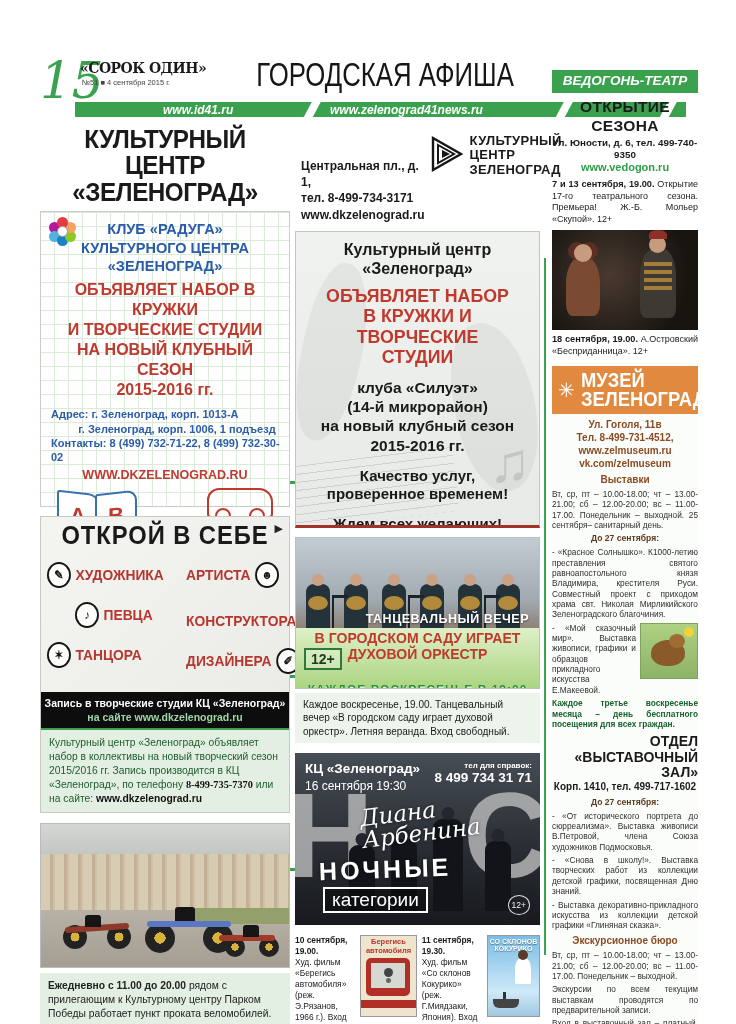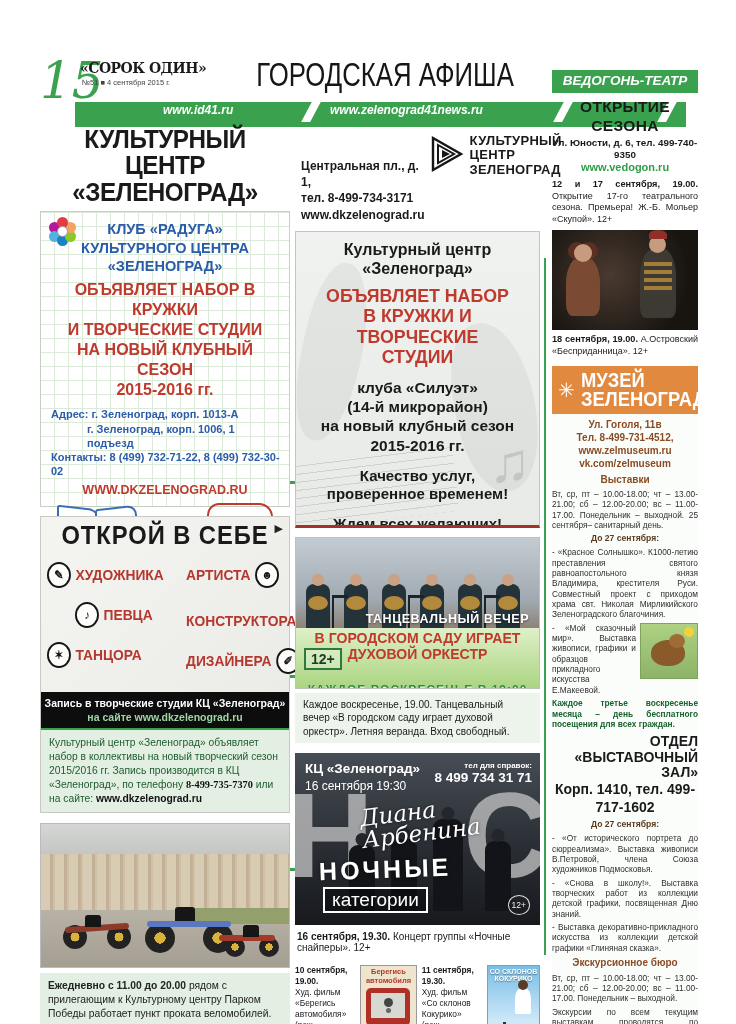--- a/index.html
+++ b/index.html
@@ -5,42 +5,42 @@
   html,body{margin:0;padding:0;background:#e9e9e9;}
   .page{position:relative;width:736px;height:1024px;background:#fff;margin:0 auto;
         font-family:"Liberation Sans",sans-serif;color:#1a1a1a;overflow:hidden;}
   
   .hdr{position:absolute;left:40px;top:56px;width:658px;height:68px;}
   .pagenum{position:absolute;left:0;top:0;font:italic 50px "DejaVu Serif",serif;color:#3aa24f;line-height:1;}
   .mast{position:absolute;left:40px;top:4px;font-family:"DejaVu Serif",serif;font-weight:bold;font-size:14px;letter-spacing:-.5px;}
   .issue{position:absolute;left:42px;top:22px;font-size:7.5px;color:#444;}
   .gaz-title{position:absolute;left:150px;top:0;width:390px;text-align:center;font-size:33px;
              transform:scaleX(.78);transform-origin:center;white-space:nowrap;color:#161616;}
-  .gbar{position:absolute;left:35px;top:46px;right:12px;height:25px;background:#3aa24f;}
+  .gbar{position:absolute;left:35px;top:46px;right:12px;height:15px;background:#3aa24f;}
   .gbar .url{position:absolute;top:1px;color:#fff;font-weight:bold;font-style:italic;font-size:12px;}
   .slash{position:absolute;top:-2px;width:9px;height:22px;background:#fff;transform:skewX(-28deg);}
   
   .col-left{position:absolute;left:40px;top:126px;width:250px;}
   .col-center{position:absolute;left:295px;top:126px;width:245px;}
   .col-right{position:absolute;left:552px;top:70px;width:146px;font-size:8.3px;line-height:1.25;}
   .sep{position:absolute;height:3px;background:#3aa24f;}
   .vrule{position:absolute;left:544px;top:258px;width:2px;height:697px;background:#3aa24f;}
   
   .kc-title{font-weight:bold;font-size:25px;text-align:center;line-height:1.05;transform:scaleX(.97);letter-spacing:-.5px;}
   .raduga{position:relative;margin-top:6px;height:296px;border:1px solid #c6cec6;box-sizing:border-box;
      background:
        repeating-linear-gradient(0deg,transparent 0 13px,#dcead9 13px 14px),
        repeating-linear-gradient(90deg,transparent 0 13px,#dcead9 13px 14px),#fff;
      padding:6px 8px;text-align:center;}
   .flower{position:absolute;left:16px;top:14px;width:9px;height:9px;border-radius:50%;background:#fff;border:1px solid #999;
      box-shadow:0 -9px 0 #e63946,8px -4px 0 #f4a261,8px 5px 0 #8ac926,0 9px 0 #1982c4,-8px 5px 0 #52b2e0,-8px -4px 0 #b5179e;}
   .rad-blue{color:#2a5caa;font-weight:bold;font-size:14.5px;line-height:1.3;margin-top:2px;}
   .rad-red{color:#c0392d;font-weight:bold;font-size:16px;line-height:1.25;margin-top:4px;}
   .rad-addr{color:#2a5caa;font-weight:bold;font-size:11px;text-align:left;margin:7px 0 0 2px;line-height:1.3;}
-  .rad-addr .ind{margin-left:36px;}
+  .rad-addr .ind{margin-left:22px;text-align:center;}
   .rad-site{color:#c0392d;font-weight:bold;font-size:12.5px;margin-top:4px;}
   .doodles{position:relative;height:92px;margin-top:2px;}
   .book{position:absolute;left:8px;top:8px;width:78px;height:48px;}
   .bpage{position:absolute;width:38px;height:44px;background:#fff;border:2px solid #3a6fb0;border-radius:3px 10px 3px 3px;
          font-weight:bold;color:#c0392d;font-size:22px;display:flex;align-items:center;justify-content:center;}
   .bpage.l{left:0;transform:skewY(6deg);}
   .bpage.r{left:38px;transform:skewY(-6deg);}
   .car{position:absolute;right:8px;top:4px;width:62px;height:26px;border:2px solid #c0392d;border-radius:12px 14px 4px 4px;}
   .car:before,.car:after{content:"";position:absolute;bottom:-8px;width:12px;height:12px;border:2px solid #c0392d;border-radius:50%;background:#fff;}
   .car:before{left:6px;} .car:after{right:6px;}
@@ -155,21 +155,21 @@
   .museum{margin-top:8px;background:#fbfdfb;}
   .mus-head{background:#e0893f;color:#fff;display:flex;align-items:center;gap:6px;padding:5px 6px;}
   .mus-head .snow{font-size:20px;line-height:1;}
   .mus-head .mt{font-weight:bold;font-size:20px;line-height:.95;transform:scaleX(.92);transform-origin:left;}
   .mus-addr{color:#8a4b22;font-weight:bold;font-size:10px;text-align:center;margin-top:4px;line-height:1.3;}
   .mus-sec{color:#8a4b22;font-weight:bold;font-size:10px;text-align:center;margin-top:4px;}
   .mus-sub{color:#5b3a1e;font-weight:bold;font-size:8.6px;text-align:center;margin-top:3px;}
   .mp{margin-top:3px;color:#2e2e2e;text-align:justify;}
   .mfree{margin-top:3px;color:#17612d;font-weight:bold;text-align:justify;}
   .dept{font-weight:bold;font-size:14px;text-align:right;line-height:1.1;margin-top:5px;}
-  .dept-addr{font-weight:bold;font-size:14px;text-align:center;margin-top:1px;}
+  .dept-addr{font-weight:bold;font-size:10px;text-align:center;margin-top:1px;}
   .bear-wrap{overflow:hidden;margin-top:3px;}
   .bear{float:right;width:56px;height:54px;margin-left:4px;background:linear-gradient(#aed183,#8db368);position:relative;border:1px solid #7fa35c;}
   .bear:before{content:"";position:absolute;left:10px;top:16px;width:34px;height:26px;border-radius:50% 50% 45% 45%;background:#8a5a2b;}
   .bear:after{content:"";position:absolute;left:28px;top:10px;width:16px;height:14px;border-radius:50%;background:#a06c34;}
   .sunb{position:absolute;right:3px;top:3px;width:10px;height:10px;border-radius:50%;background:#f2d239;}
 </style>
 </head>
 <body>
 
 <div class="page">
@@ -384,21 +384,20 @@
         <span class="ph">8 499 734 31 71</span>
       </div>
       <div class="sn-artist">
         <div>Диана</div>
         <div>Арбенина</div>
       </div>
       <div class="sn-band1">НОЧНЫЕ</div>
       <div class="sn-band2">категории</div>
       <div class="sn-age">12+</div>
     </div>
-    <div class="sn-cap"><b>16 сентября, 19.30.</b><span> Концерт группы «Ночные снайперы». 12+</span></div>
 
     <div class="movies">
       <div class="mv-txt">
         <b>10 сентября, 19.00.</b><br>
         <span>Худ. фильм «Берегись автомобиля» (реж. Э.Рязанов, 1966 г.). Вход свободный. 12+</span>
       </div>
       <div class="poster p1">
         <div class="pt">
           <div>Берегись</div>
           <div>автомобиля</div>
@@ -416,21 +415,21 @@
         <div class="boat"></div>
       </div>
     </div>
   </div>
 
   <div class="col-right">
     <div class="gr-head">ВЕДОГОНЬ-ТЕАТР</div>
     <div class="ved-title">ОТКРЫТИЕ СЕЗОНА</div>
     <div class="ved-addr">Ул. Юности, д. 6, тел. 499-740-9350</div>
     <div class="ved-site">www.vedogon.ru</div>
-    <div class="ev"><b>12 и 17 сентября, 19.00.</b><span> Открытие 17-го театрального сезона. Премьера! Ж.-Б. Мольер «Скупой». 12+</span></div>
+    <div class="ev"><b>7 и 13 сентября, 19.00.</b><span> Открытие 17-го театрального сезона. Премьера! Ж.-Б. Мольер «Скупой». 12+</span></div>
     <div class="theater">
       <div class="th-a1"></div>
       <div class="th-a2"></div>
       <div class="th-vest"></div>
     </div>
     <div class="ev"><b>18 сентября, 19.00.</b><span> А.Островский «Бесприданница». 12+</span></div>
 
     <div class="museum">
       <div class="mus-head">
         <span class="snow">✳</span>

